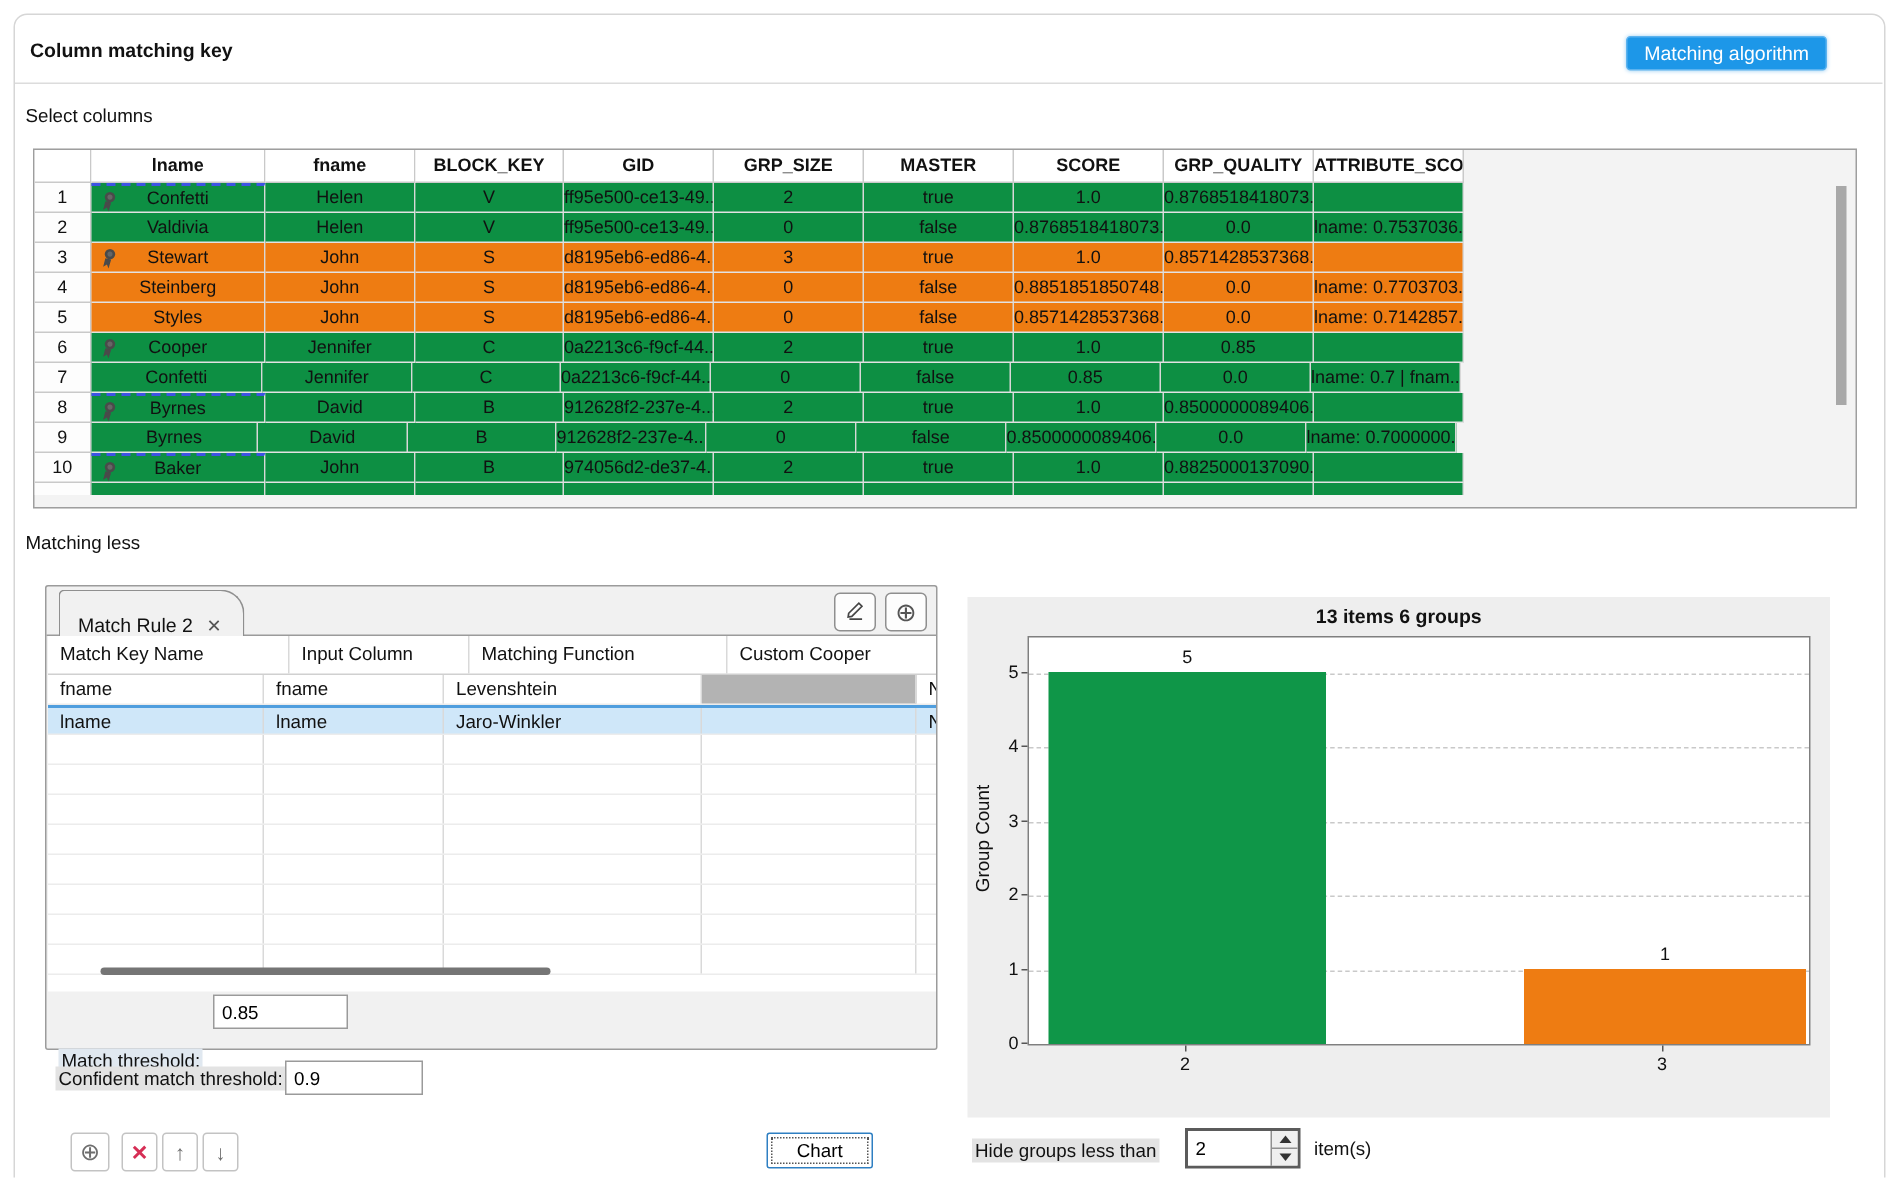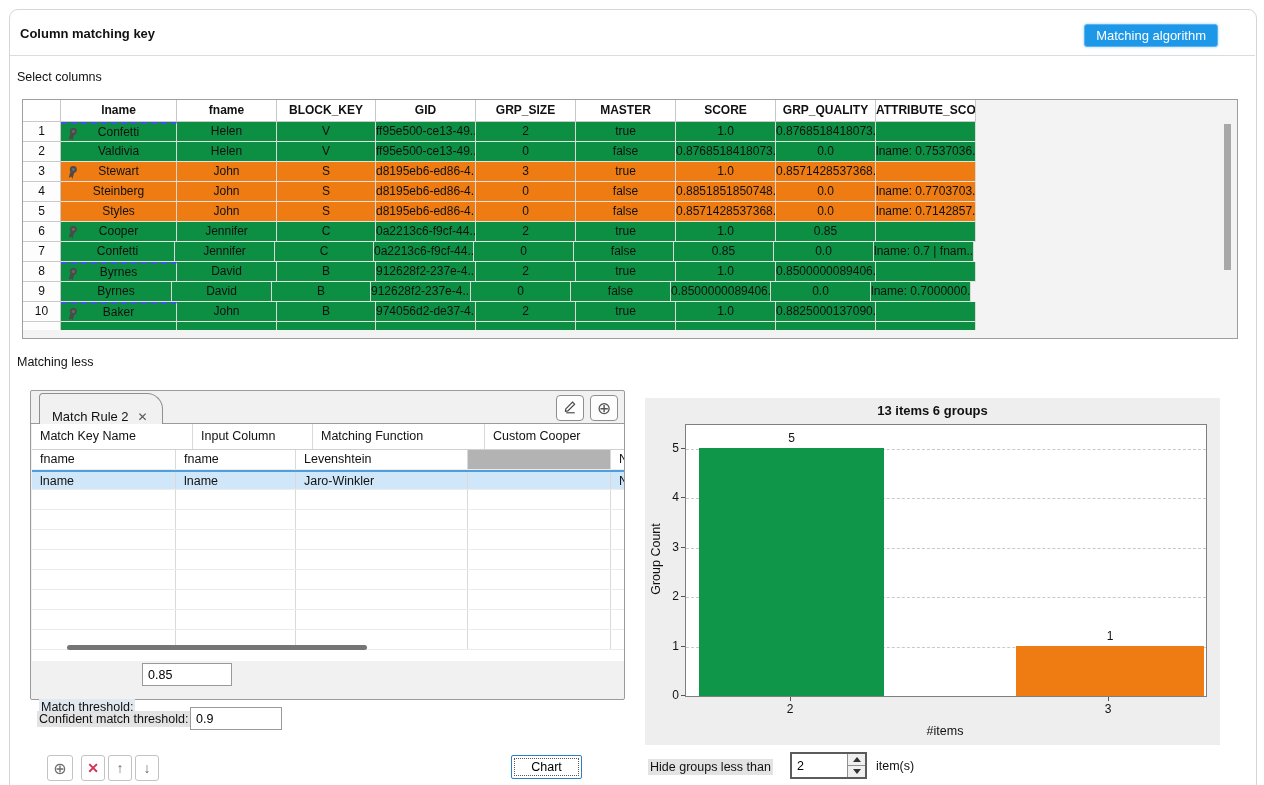--- a/index.html
+++ b/index.html
@@ -420,21 +420,20 @@
       <div class="ytick-mark" style="left: 36px; top: 99px;"></div>
       <div class="ytick-lbl" style="left: 10px; top: 43px;">5</div>
       <div class="ytick-mark" style="left: 36px; top: 50px;"></div>
     </div>
   <div id="xticks">
       <div class="xtick-lbl" style="left: 145px; top: 304px;">2</div>
       <div class="xtick-mark" style="left: 145px; top: 299px;"></div>
       <div class="xtick-lbl" style="left: 463px; top: 304px;">3</div>
       <div class="xtick-mark" style="left: 463px; top: 299px;"></div>
     </div>
-  <div class="xlabel">#items</div>
 </div>
 
 <span class="lbl hl-gray" style="position:absolute;left:648px;top:759px;">Hide groups less than</span>
 <div class="spinner">
   <input value="2" style="">
   <div class="spin-btns">
     <div class="spin-btn up">
         <div class="tri-up"></div>
       </div>
     <div class="spin-btn">

